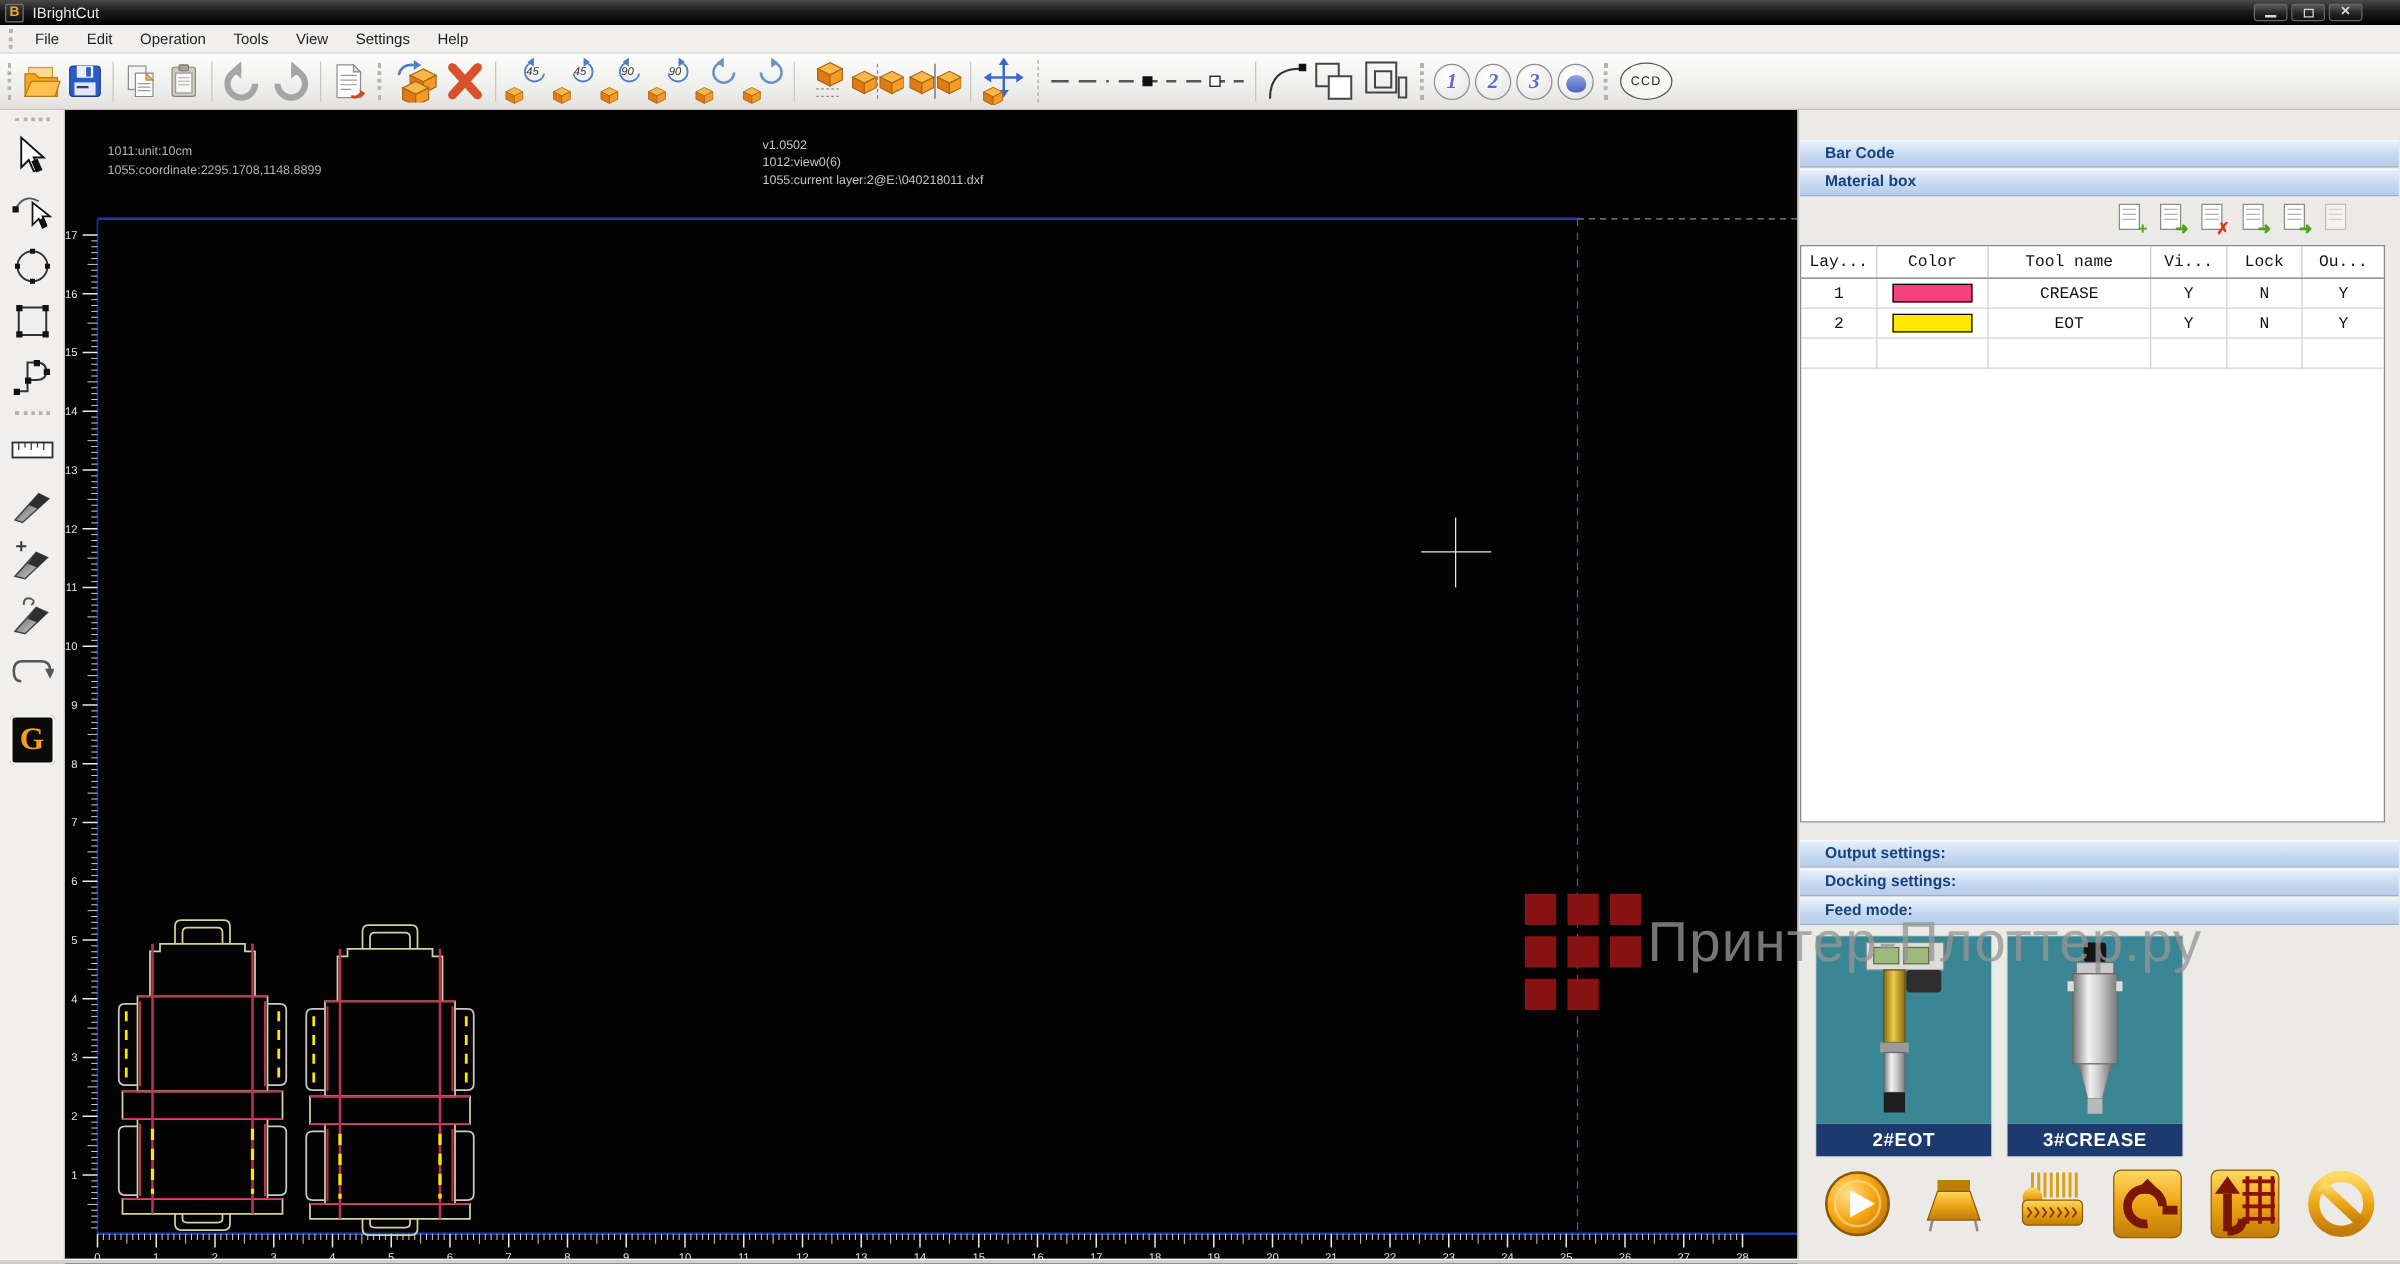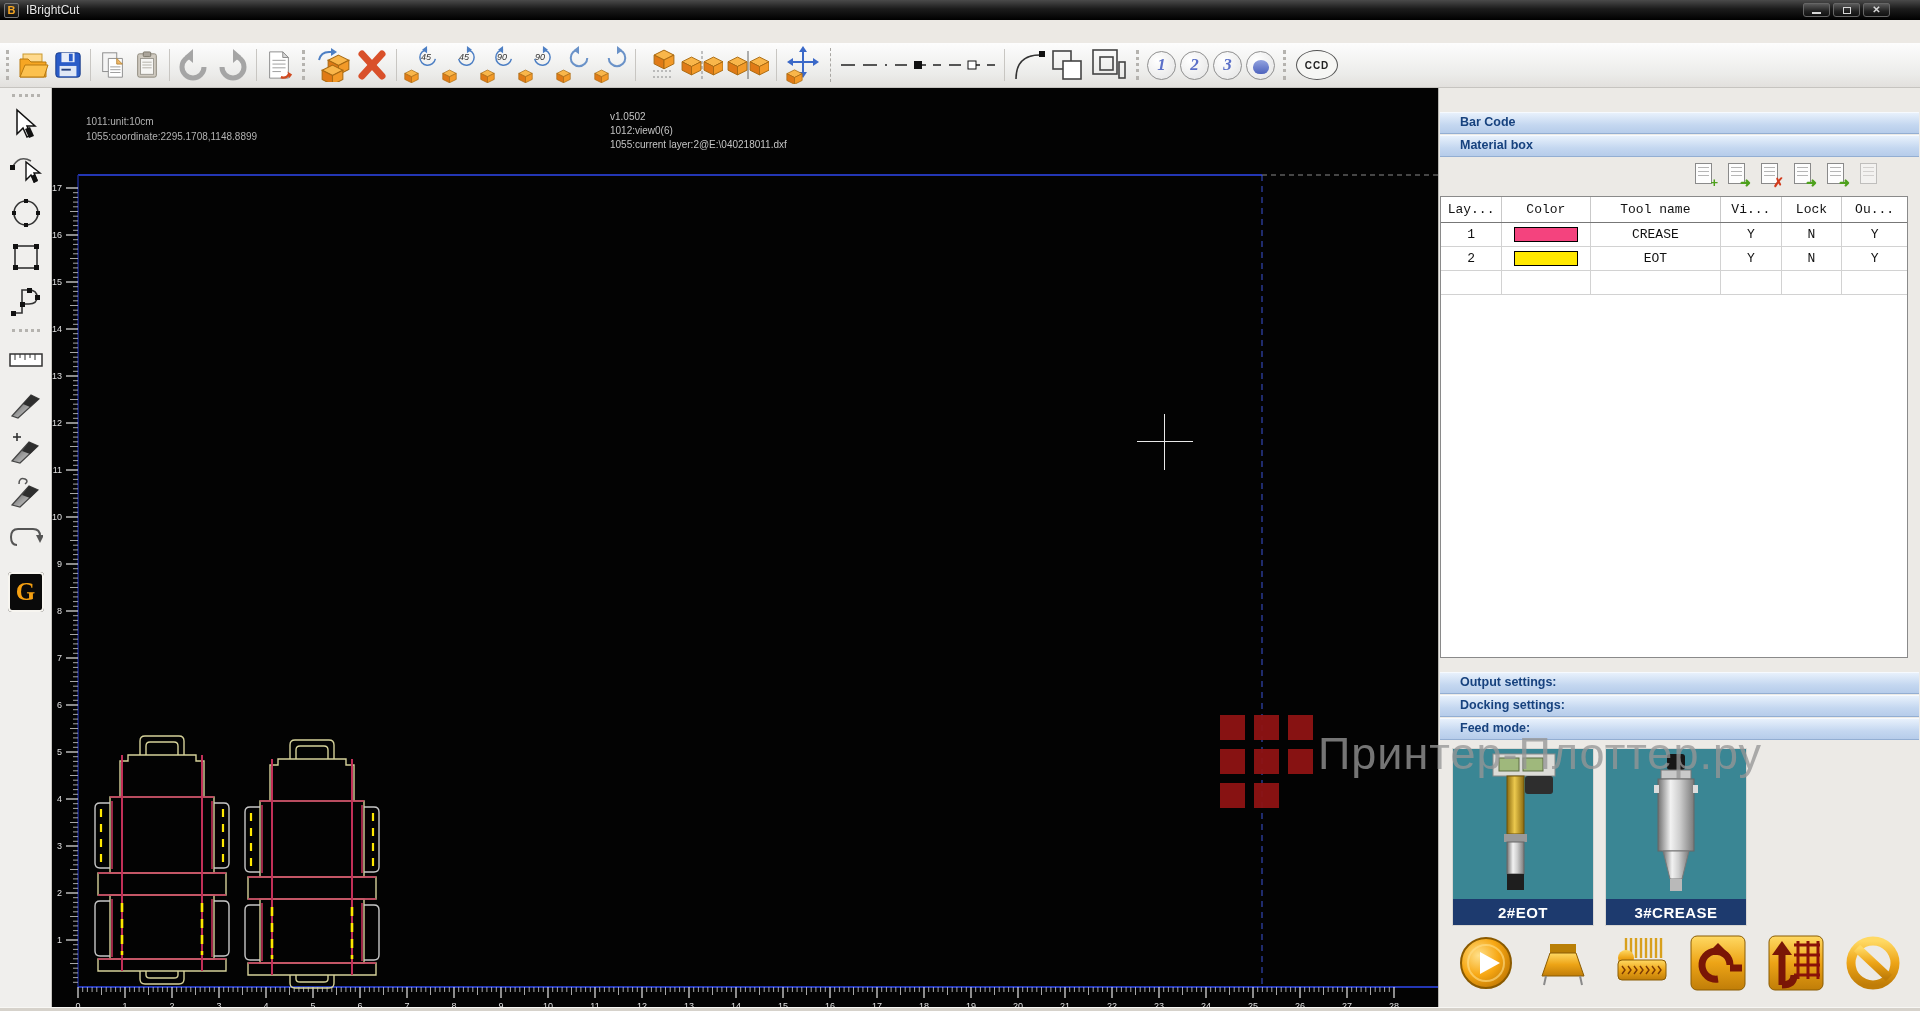--- a/index.html
+++ b/index.html
@@ -40,21 +40,21 @@
   .rot-btn .rot-num { position:absolute; right:7px; top:7px; width:14px; text-align:center;
     font-size:9px; color:#333; font-style:italic; }
   .rot-btn svg.mini-cube { position:absolute; left:2px; bottom:2px; }
   .circle-btn { width:29px; height:29px; border-radius:50%; border:1.5px solid #8f8f8f;
     background:radial-gradient(circle at 35% 30%, #ffffff, #e3e3e3); display:flex; align-items:center;
     justify-content:center; color:#5a6fc8; font-size:17px; font-weight:bold; font-family:"Liberation Serif",serif; font-style:italic; margin:0 2px; }
   .circle-btn .dome { width:16px; height:14px; border-radius:50% 50% 45% 45%;
     background:linear-gradient(#93a3e0,#4d62bd); margin-top:4px; }
   .ccd-btn { width:42px; height:30px; border-radius:50%; border:1.5px solid #555;
     background:#f6f6f4; display:flex; align-items:center; justify-content:center;
-    font-size:10px; font-weight:bold; letter-spacing:1px; color:#222; margin-left:4px; }
+    font-size:10px; font-weight:normal; letter-spacing:1px; color:#222; margin-left:4px; }
 
   
   .sidebar { position:absolute; left:0; top:88px; width:52px; height:923px; background:#f0efed;
     border-right:1px solid #c6c4c0; display:flex; flex-direction:column; align-items:center; }
   .sb-grip { width:28px; height:0; border-top:3px dotted #b5b3af; margin:6px 0; }
   .sb-btn { width:42px; height:44px; display:flex; align-items:center; justify-content:center; }
   .g-logo { width:36px; height:40px; background:#0a0a0a; border-radius:4px; margin-top:14px;
     display:flex; align-items:center; justify-content:center; color:#f5a012; font-weight:900;
     font-size:25px; font-family:"Liberation Serif",serif; box-shadow:0 0 0 2px #f7f5f0 inset; }
 
@@ -162,20 +162,30 @@
         </div>
       <div class="win-btn">
           <span class="box"></span>
         </div>
       <div class="win-btn">
           <span class="x">✕</span>
         </div>
     </div>
   </div>
 
+  <div class="menubar">
+    <span class="grip"></span>
+    <span class="menu-item">File</span>
+    <span class="menu-item">Edit</span>
+    <span class="menu-item">Operation</span>
+    <span class="menu-item">Tools</span>
+    <span class="menu-item">View</span>
+    <span class="menu-item">Settings</span>
+    <span class="menu-item">Help</span>
+  </div>
 
   <div class="toolbar">
     <span class="tb-dots"></span>
 
     <div class="tb-btn">
       <svg width="32" height="30" viewBox="0 0 32 30">
         <rect x="6" y="4" width="19" height="8" fill="#ffda8e" stroke="#c99a30"></rect>
         <path d="M3,9 L11,9 L14,12 L29,12 L29,27 L3,27 Z" fill="#f6a623" stroke="#b97a10"></path>
         <path d="M3,27 L8,15 L31,15 L27,27 Z" fill="#fcc14e" stroke="#b97a10"></path>
       </svg>

